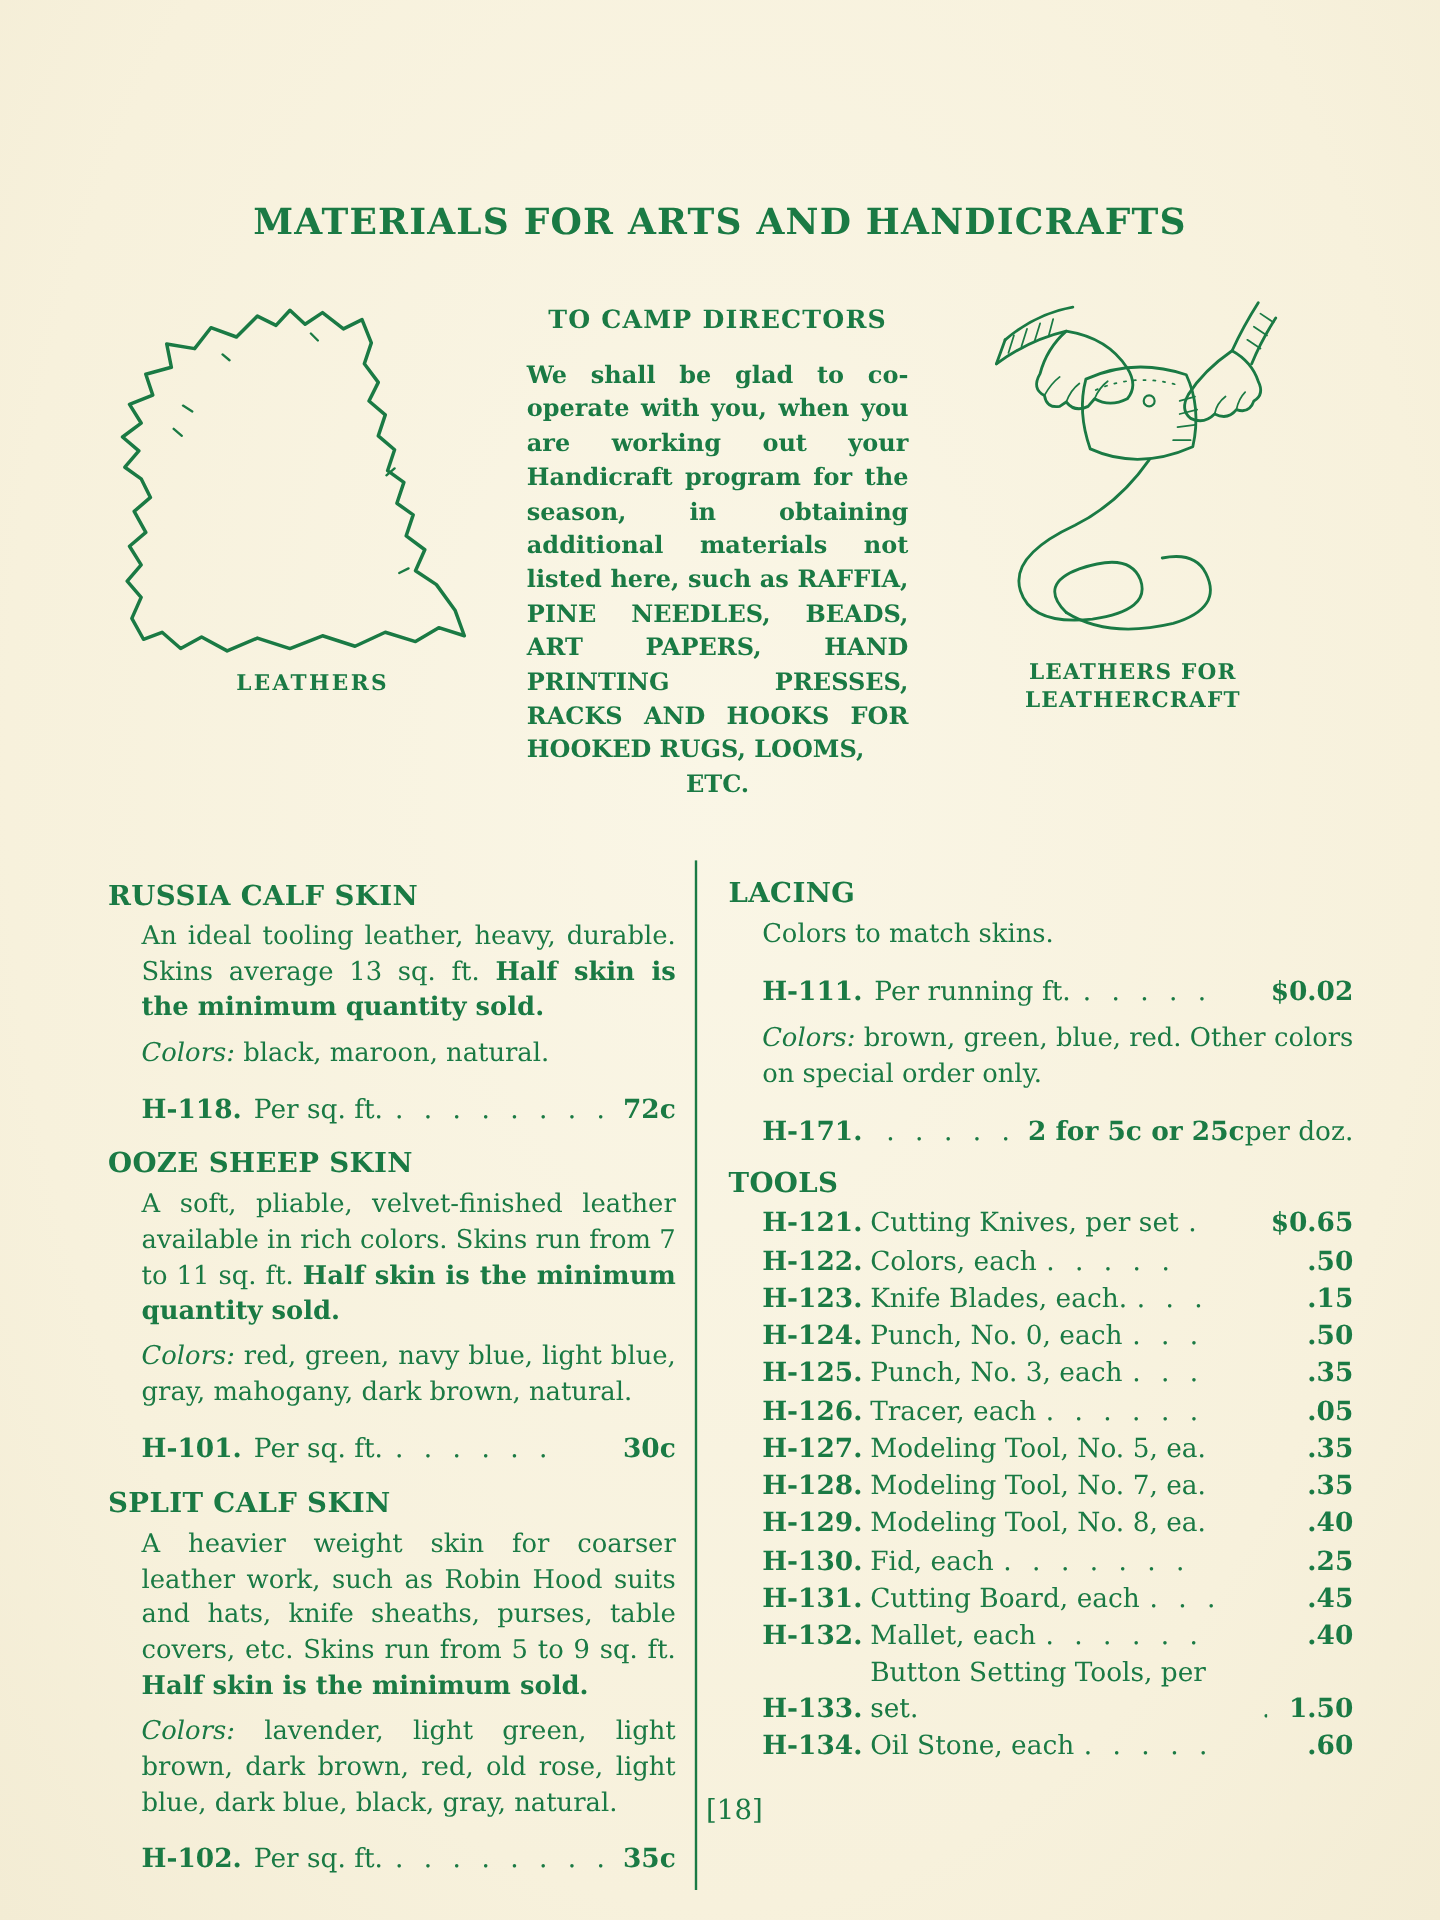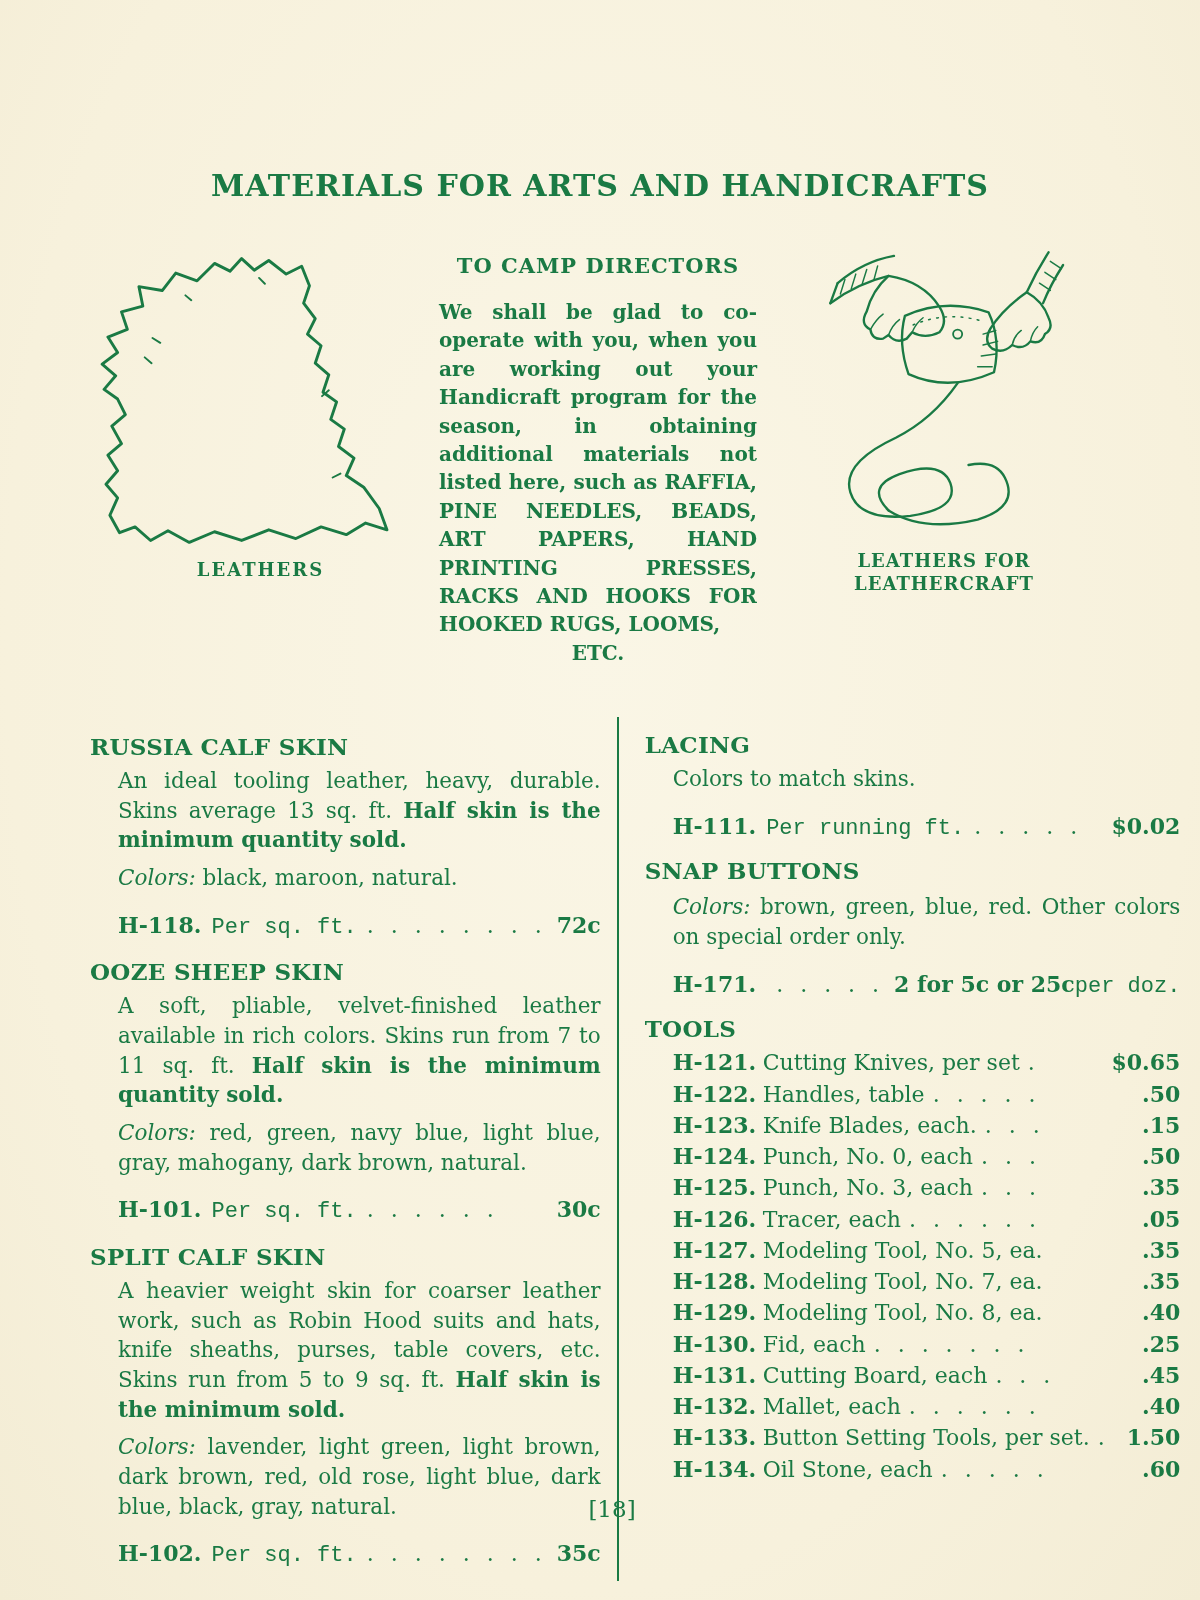--- a/index.html
+++ b/index.html
@@ -92,21 +92,21 @@
   .colors-line em { font-style:italic; }
   .price-line {
     margin:6px 0 2px 0;
     padding-left:28px;
     display:flex;
     align-items:baseline;
     font-size:22px;
     line-height:1.3;
   }
   .price-line .code { font-weight:bold; margin-right:10px; white-space:nowrap; }
-  .price-line .item { white-space:nowrap;font-family:Liberation Mono, monospace; }
+  .price-line .item { white-space:nowrap; }
   .price-line .dots { flex:1; overflow:hidden; white-space:nowrap; letter-spacing:5px; margin:0 10px; }
   .price-line .price { font-weight:bold; white-space:nowrap;margin-top:12px; }
   
   .tool-row {
     display:flex;
     align-items:flex-end;
     padding-left:28px;
     font-size:22px;
     line-height:1.33;
     margin:2px 0;
@@ -237,42 +237,41 @@
         <p class="body-text">Colors to match skins.</p>
         <div class="price-line">
           <span class="code">H-111.</span>
           <span class="item">Per running ft.</span>
           <span class="dots">. . . . .</span>
           <span class="price">$0.02</span>
         </div>
       </div>
 
       <div class="section">
-        <div class="section-heading">SNAP BUTTONS</div>
         <p class="colors-line"><em>Colors:</em><span> brown, green, blue, red. Other colors on special order only.</span></p>
         <div class="price-line">
           <span class="code">H-171.</span>
           <span class="dots">. . . . .</span>
           <span class="price">2 for 5c or 25c</span>
           <span class="item"> per doz.</span>
         </div>
       </div>
 
       <div class="section">
         <div class="section-heading">TOOLS</div>
 
         <div class="tool-row">
           <span class="code">H-121.</span>
           <span class="desc">Cutting Knives, per set</span>
           <span class="dots">.</span>
           <span class="price">$0.65</span>
         </div>
         <div class="tool-row">
           <span class="code">H-122.</span>
-          <span class="desc">Handles, table</span>
+          <span class="desc">Colors, each</span>
           <span class="dots">. . . . .</span>
           <span class="price">.50</span>
         </div>
         <div class="tool-row">
           <span class="code">H-123.</span>
           <span class="desc">Knife Blades, each.</span>
           <span class="dots">. . .</span>
           <span class="price">.15</span>
         </div>
         <div class="tool-row">

